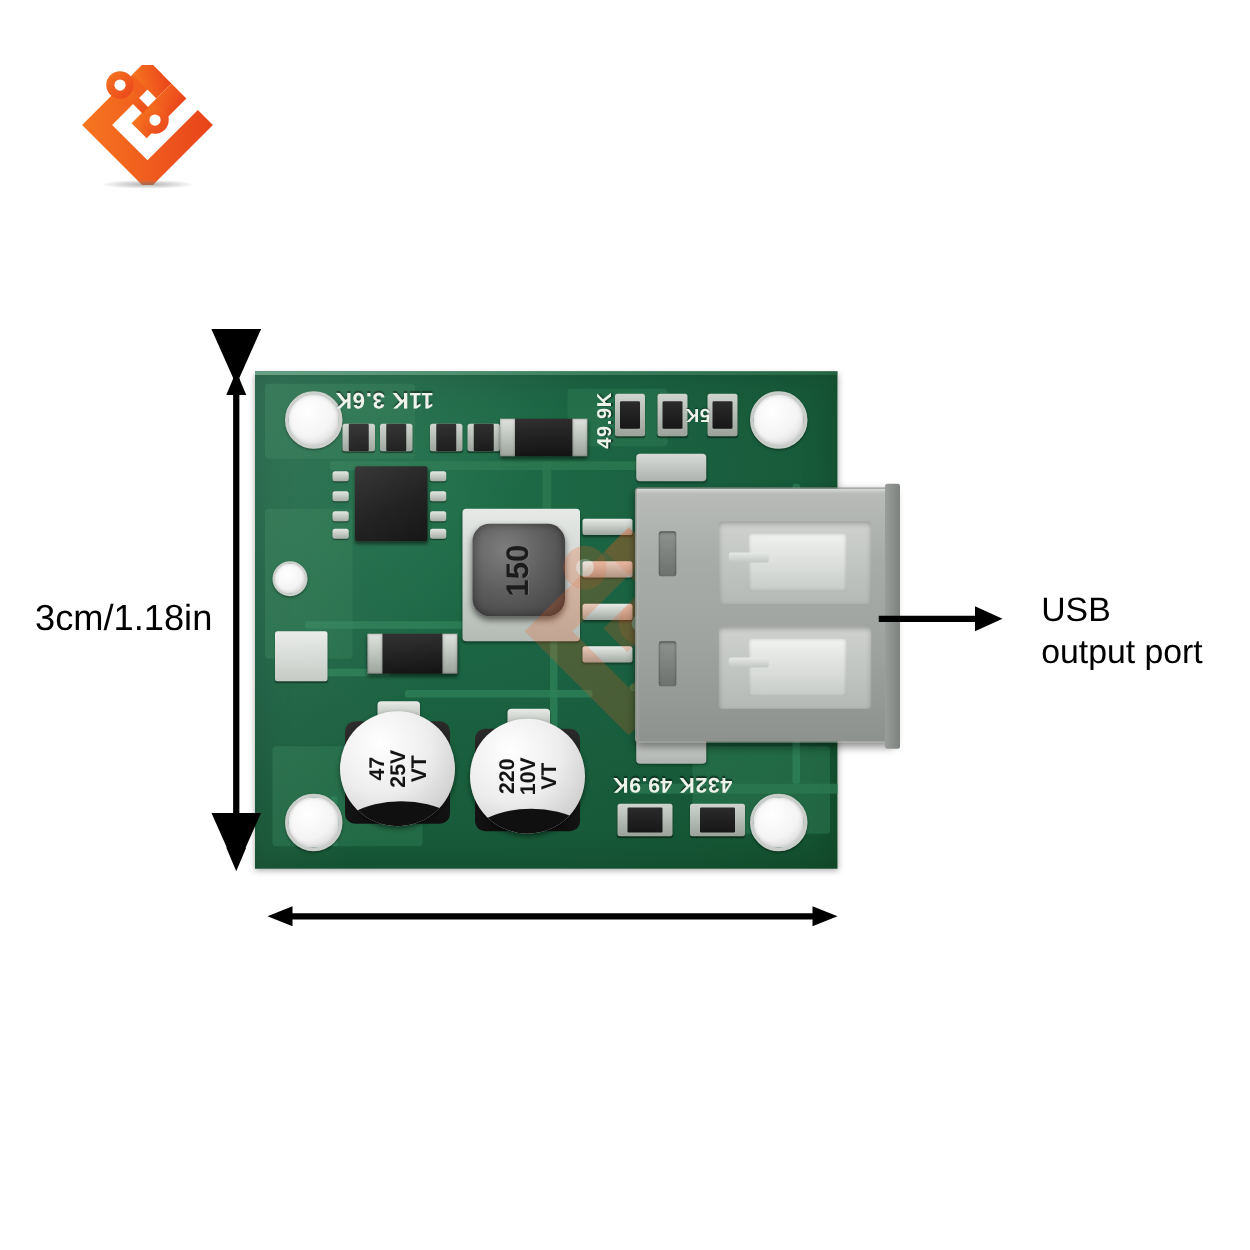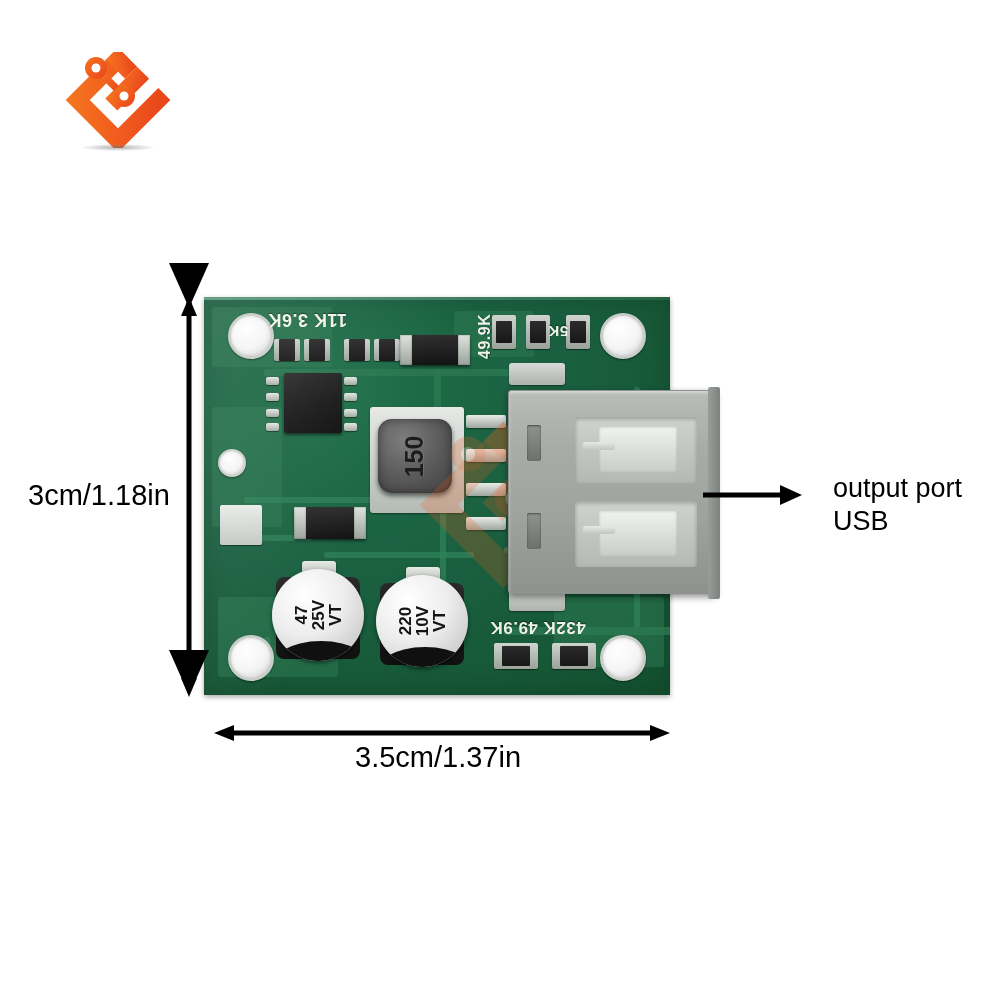--- a/index.html
+++ b/index.html
@@ -404,20 +404,19 @@
 
     <line x1="222" y1="733" x2="660" y2="733" stroke="#000" stroke-width="5"></line>
     <path d="M214,733 L234,725 L234,741 Z" fill="#000"></path>
     <path d="M670,733 L650,725 L650,741 Z" fill="#000"></path>
 
     <line x1="703" y1="495" x2="790" y2="495" stroke="#000" stroke-width="5"></line>
     <path d="M802,495 L780,485 L780,505 Z" fill="#000"></path>
   </svg>
 
   <div class="ann-text dim-v-label">3cm/1.18in</div>
-  <div class="ann-text dim-h-label">3.5cm/1.37in</div>
 
   <div class="ann-text usb-label">
+    <div>USB</div>
     <div>output port</div>
-    <div>USB</div>
   </div>
 
 </div>
 
 </body></html>

